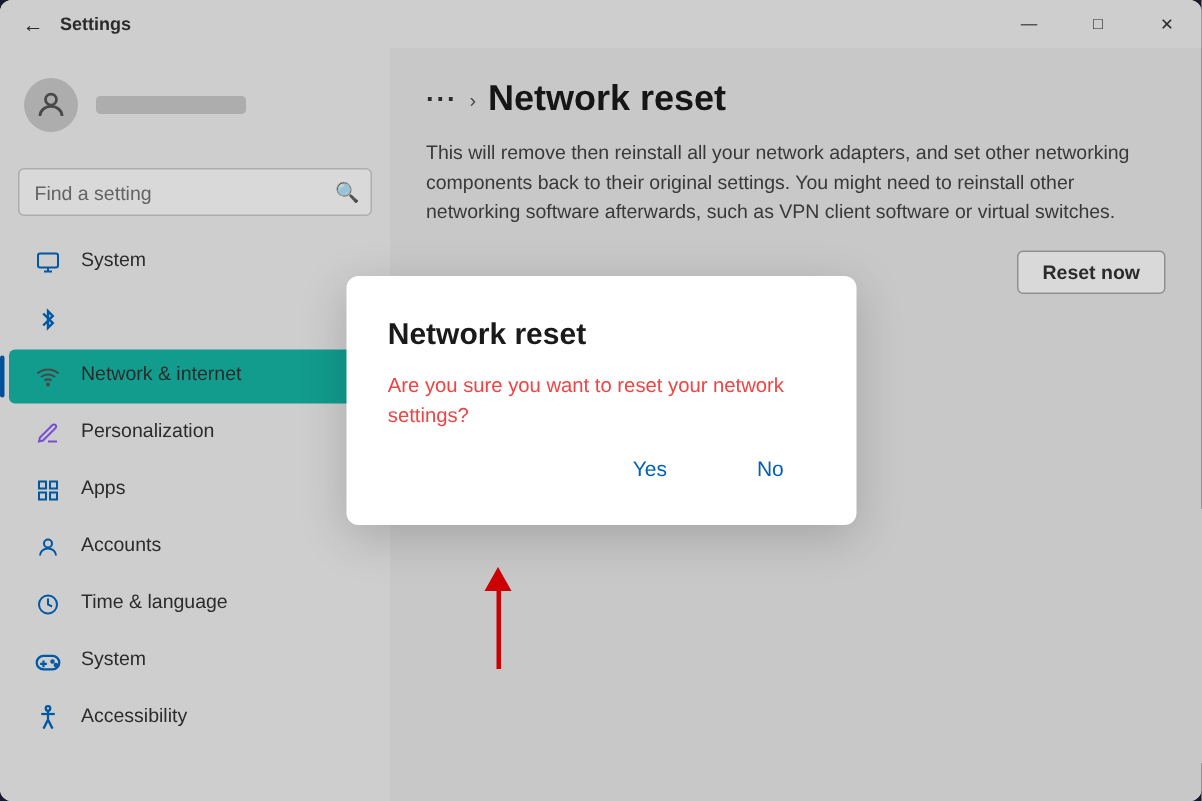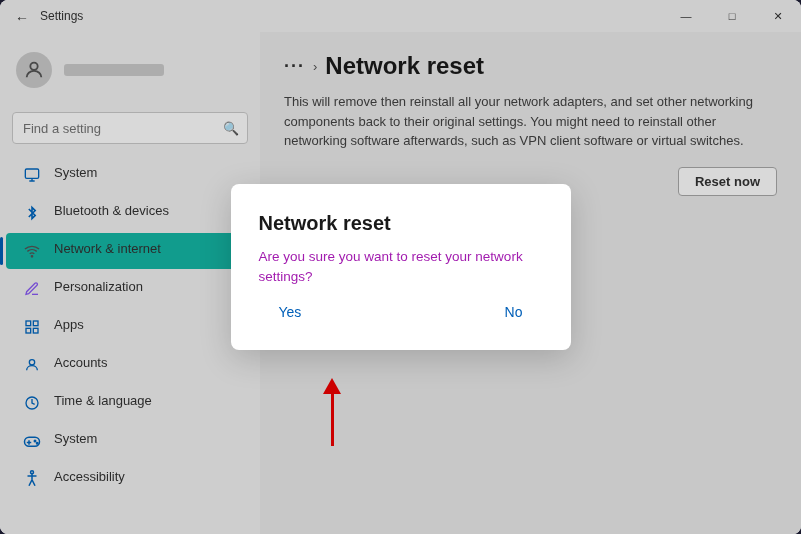--- a/index.html
+++ b/index.html
@@ -42,21 +42,21 @@
       justify-content: center;
       cursor: pointer;
       font-size: 14px;
       color: #333;
       margin-right: 8px;
     }
 
     .titlebar-title {
       font-size: 12px;
       color: #333;
-      font-weight: 400;
+      font-weight: 700;
     }
 
     .titlebar-controls {
       position: absolute;
       right: 0;
       top: 0;
       height: 32px;
       display: flex;
     }
 
@@ -262,29 +262,29 @@
 
     .dialog-title {
       font-size: 20px;
       font-weight: 600;
       color: #1a1a1a;
       margin-bottom: 12px;
     }
 
     .dialog-message {
       font-size: 13.5px;
-      color: #a21caf;
+      color: #ef4444;
       margin-bottom: 11px;
       line-height: 1.5;
     }
 
     .dialog-buttons {
       display: flex;
       gap: 20px;
-      justify-content: space-between;
+      justify-content: flex-end;
     }
 
     .dialog-btn {
       padding: 6px 20px;
       font-size: 14px;
       cursor: pointer;
       background: transparent;
       border: none;
       color: #005fb8;
       font-weight: 500;
@@ -338,21 +338,20 @@
         </div>
         <span>System</span>
       </div>
 
       <div class="nav-item">
         <div class="nav-icon">
           <svg width="14" height="16" viewBox="0 0 14 20" fill="none" stroke="#0067c0" stroke-width="2">
             <polyline points="3,5 11,13 7,17 7,3 11,7 3,15"></polyline>
           </svg>
         </div>
-        <span>Bluetooth &amp; devices</span>
       </div>
 
       <div class="nav-item active">
         <div class="nav-icon">
           <svg width="16" height="16" viewBox="0 0 24 24" fill="none" stroke="#555" stroke-width="2">
             <path d="M5 12.55a11 11 0 0 1 14.08 0"></path>
             <path d="M1.42 9a16 16 0 0 1 21.16 0"></path>
             <path d="M8.53 16.11a6 6 0 0 1 6.95 0"></path>
             <circle cx="12" cy="20" r="1" fill="#555"></circle>
           </svg>

